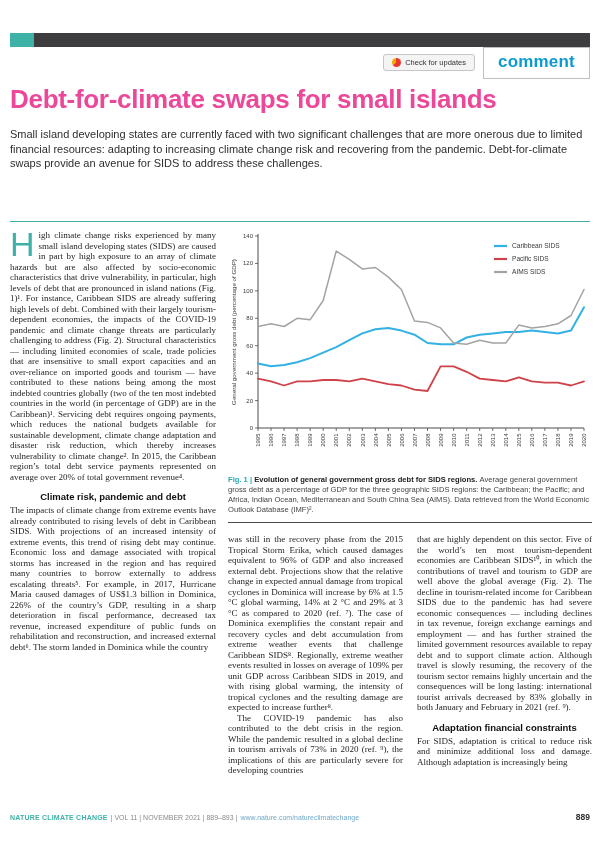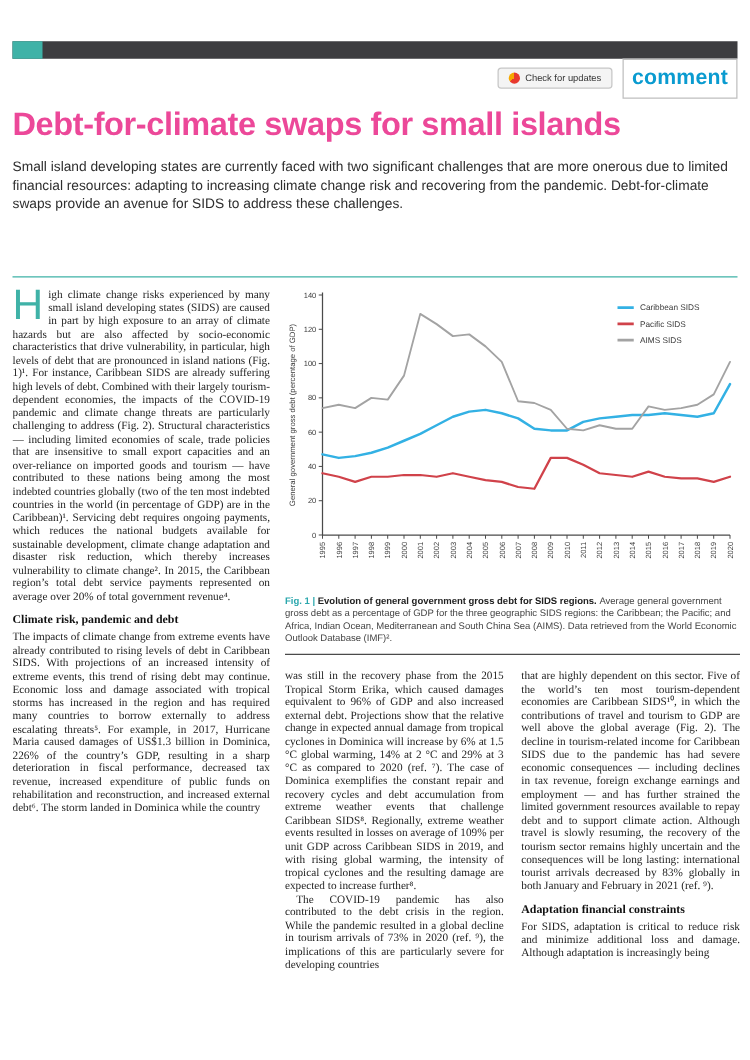--- a/index.html
+++ b/index.html
@@ -12,35 +12,35 @@
   
   .topbar { position:absolute; top:33px; left:10px; right:10px; height:14px;
     background:#3d3d40; display:flex; }
   .teal-block { width:24px; height:14px; background:#3fb2a7; }
   .header-right { position:absolute; top:47px; right:10px; display:flex; align-items:flex-start; gap:8px; }
   .check-badge { margin-top:7px; display:flex; align-items:center; gap:4px;
     background:#f4f4f4; border:1px solid #c6c6c6; border-radius:3px;
     padding:3px 8px; font-size:7.5px; color:#333; cursor:pointer; }
   .crossmark-icon { width:9px; height:9px; border-radius:50%;
     background:conic-gradient(#e8392e 0 65%, #f6a800 65% 100%); display:inline-block; }
-  .comment-tab { width:92px; background:#fff; border:1px solid #bfbfbf;
+  .comment-tab { width:107px; background:#fff; border:1px solid #bfbfbf;
     text-align:center; padding:4px 0 6px 0; }
   .comment-tab span { font-size:17px; font-weight:bold; color:#0a9bd0; letter-spacing:0.2px; }
   .title { position:absolute; top:84px; left:10px; right:10px;
     font-size:26px; font-weight:bold; letter-spacing:-0.3px; color:#ec4899; }
   .standfirst { position:absolute; top:127px; left:10px; width:582px;
     font-size:11px; line-height:14.5px; color:#2e2e2e; }
   .authors { position:absolute; top:179px; left:10px; font-size:11.5px; font-weight:bold; color:#141414; }
   .body-rule { position:absolute; top:221px; left:10px; right:10px; border-top:1px solid #3fb2a7; }
   
   .body-p { font-family:"Liberation Serif", serif; font-size:9px; line-height:10.5px;
     text-align:justify; color:#1f1f1f; }
   .body-p.indent { text-indent:9px; }
   .subhead { font-size:9.5px; font-weight:bold; color:#111; margin:9px 0 3px 0;
-    font-family:Liberation Serif, serif; }
+    font-family:Liberation Sans, sans-serif;text-align:center; }
   .col-left { position:absolute; top:230px; left:10px; width:206px; height:578px; overflow:hidden; }
   .dropcap { float:left; color:#3fb2a7; font-size:34px; line-height:27px;
     padding:1px 4px 0 0; font-family:"Liberation Sans", sans-serif; }
   .right-block { position:absolute; top:230px; left:228px; width:364px; height:578px; overflow:hidden; }
   .caption { margin-top:3px; font-size:7.6px; line-height:10px; color:#444; text-align:left; }
   .fig-label { color:#2aa7ad; font-weight:bold; }
   .fig-bold { font-weight:bold; color:#222; }
   .fig-rule { border-top:1px solid #4a4a4a; margin-top:7px; }
   .two-cols { display:flex; gap:14px; margin-top:11px; }
   .two-cols .col { width:175px; }
@@ -181,14 +181,20 @@
         <p class="body-p indent">The COVID-19 pandemic has also contributed to the debt crisis in the region. While the pandemic resulted in a global decline in tourism arrivals of 73% in 2020 (ref. ⁹), the implications of this are particularly severe for developing countries</p>
       </div>
       <div class="col">
         <p class="body-p">that are highly dependent on this sector. Five of the world’s ten most tourism-dependent economies are Caribbean SIDS¹⁰, in which the contributions of travel and tourism to GDP are well above the global average (Fig. 2). The decline in tourism-related income for Caribbean SIDS due to the pandemic has had severe economic consequences — including declines in tax revenue, foreign exchange earnings and employment — and has further strained the limited government resources available to repay debt and to support climate action. Although travel is slowly resuming, the recovery of the tourism sector remains highly uncertain and the consequences will be long lasting: international tourist arrivals decreased by 83% globally in both January and February in 2021 (ref. ⁹).</p>
         <h2 class="subhead">Adaptation financial constraints</h2>
         <p class="body-p">For SIDS, adaptation is critical to reduce risk and minimize additional loss and damage. Although adaptation is increasingly being</p>
       </div>
     </div>
   </div>
 
+  <div class="footer">
+    <span class="f-brand">NATURE CLIMATE CHANGE</span>
+    <span class="f-meta">| VOL 11 | NOVEMBER 2021 | 889–893 |</span>
+    <a class="f-url">www.nature.com/natureclimatechange</a>
+    <span class="f-page">889</span>
+  </div>
 
 </div>
 
 </body></html>

